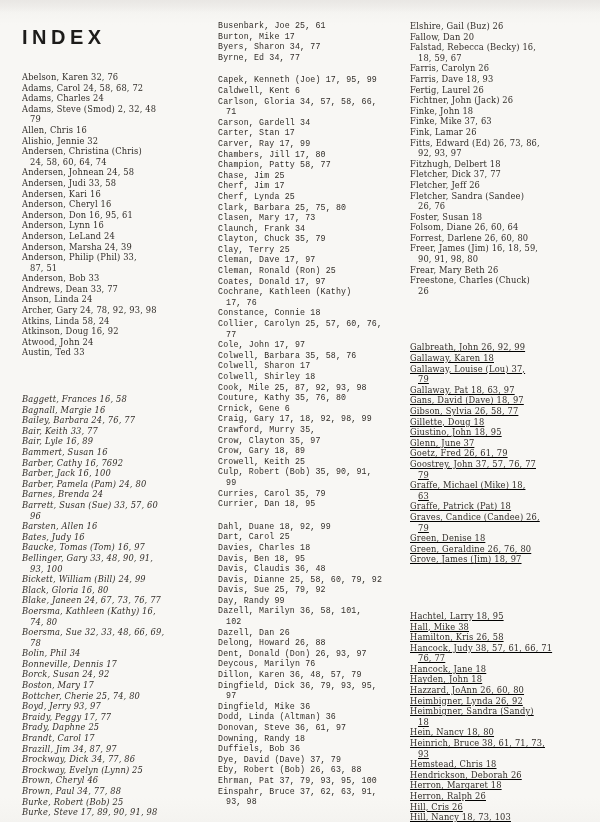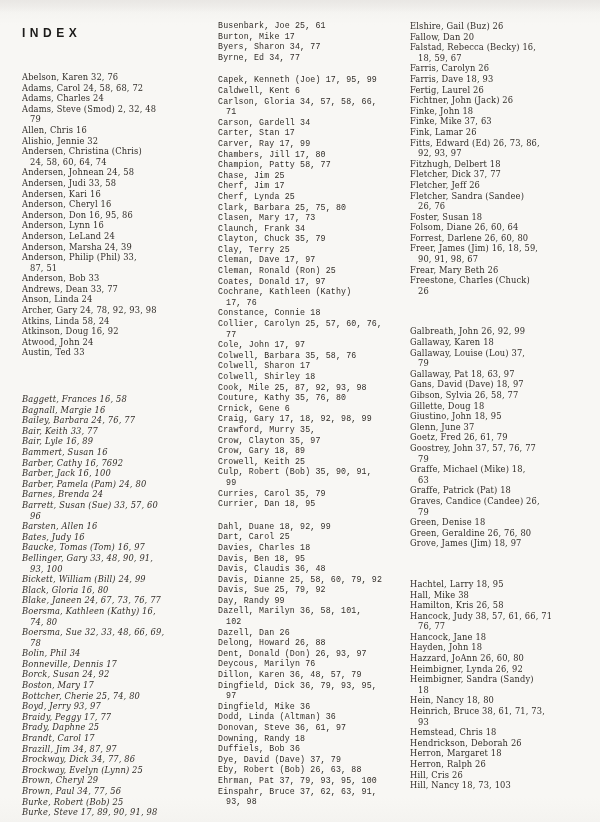--- a/index.html
+++ b/index.html
@@ -17,40 +17,40 @@
   }
   .page::before {
     content: "";
     position: absolute; top: 0; left: 0; right: 0; height: 13px;
     background: linear-gradient(#e9e7e4, rgba(233,231,228,0));
     pointer-events: none;
   }
   .title {
     position: absolute; left: 22px; top: 26px;
     font-family: "Liberation Sans", sans-serif;
-    font-size: 12px; font-weight: bold;
+    font-size: 20px; font-weight: bold;
     letter-spacing: 4.5px;
     color: #1d1c1a;
   }
   .col { position: absolute; }
   #col1 { left: 22px;  top: 72px; width: 184px; }
   #col2 { left: 218px; top: 21px; width: 184px; font-family: Liberation Mono, monospace; }
   #col3 { left: 410px; top: 21px; width: 184px; }
   .entry {
     font-size: 8.3px;
     line-height: 10.6px;
     color: #312d28;
     letter-spacing: 0.15px;
     white-space: pre-line;
     padding-left: 8px;
     text-indent: -8px;
   }
   #col1 .block + .block { margin-top: 36px; font-style: italic; }
   #col2 .block + .block { margin-top: 12px; }
-  #col3 .block + .block { margin-top: 30px; }
+  #col3 .block + .block { margin-top: 46px; text-decoration: underline; }
 </style>
 </head>
 <body>
 
 <div class="page">
   <div class="title">INDEX</div>
   <div id="columns">
       <div class="col" id="col1">
         <div class="block">
           <div class="entry">Abelson, Karen 32, 76</div>
@@ -59,21 +59,21 @@
           <div class="entry">Adams, Steve (Smod) 2, 32, 48
 79</div>
           <div class="entry">Allen, Chris 16</div>
           <div class="entry">Alishio, Jennie 32</div>
           <div class="entry">Andersen, Christina (Chris)
 24, 58, 60, 64, 74</div>
           <div class="entry">Andersen, Johnean 24, 58</div>
           <div class="entry">Andersen, Judi 33, 58</div>
           <div class="entry">Andersen, Kari 16</div>
           <div class="entry">Anderson, Cheryl 16</div>
-          <div class="entry">Anderson, Don 16, 95, 86</div>
+          <div class="entry">Anderson, Don 16, 95, 61</div>
           <div class="entry">Anderson, Lynn 16</div>
           <div class="entry">Anderson, LeLand 24</div>
           <div class="entry">Anderson, Marsha 24, 39</div>
           <div class="entry">Anderson, Philip (Phil) 33,
 87, 51</div>
           <div class="entry">Anderson, Bob 33</div>
           <div class="entry">Andrews, Dean 33, 77</div>
           <div class="entry">Anson, Linda 24</div>
           <div class="entry">Archer, Gary 24, 78, 92, 93, 98</div>
           <div class="entry">Atkins, Linda 58, 24</div>
@@ -111,22 +111,22 @@
           <div class="entry">Borck, Susan 24, 92</div>
           <div class="entry">Boston, Mary 17</div>
           <div class="entry">Bottcher, Cherie 25, 74, 80</div>
           <div class="entry">Boyd, Jerry 93, 97</div>
           <div class="entry">Braidy, Peggy 17, 77</div>
           <div class="entry">Brady, Daphne 25</div>
           <div class="entry">Brandt, Carol 17</div>
           <div class="entry">Brazill, Jim 34, 87, 97</div>
           <div class="entry">Brockway, Dick 34, 77, 86</div>
           <div class="entry">Brockway, Evelyn (Lynn) 25</div>
-          <div class="entry">Brown, Cheryl 29</div>
-          <div class="entry">Brown, Paul 34, 77, 56</div>
+          <div class="entry">Brown, Cheryl 46</div>
+          <div class="entry">Brown, Paul 34, 77, 88</div>
           <div class="entry">Burke, Robert (Bob) 25</div>
           <div class="entry">Burke, Steve 17, 89, 90, 91, 98</div>
         </div>
       </div>
       <div class="col" id="col2">
         <div class="block">
           <div class="entry">Busenbark, Joe 25, 61</div>
           <div class="entry">Burton, Mike 17</div>
           <div class="entry">Byers, Sharon 34, 77</div>
           <div class="entry">Byrne, Ed 34, 77</div>
@@ -221,21 +221,21 @@
 92, 93, 97</div>
           <div class="entry">Fitzhugh, Delbert 18</div>
           <div class="entry">Fletcher, Dick 37, 77</div>
           <div class="entry">Fletcher, Jeff 26</div>
           <div class="entry">Fletcher, Sandra (Sandee)
 26, 76</div>
           <div class="entry">Foster, Susan 18</div>
           <div class="entry">Folsom, Diane 26, 60, 64</div>
           <div class="entry">Forrest, Darlene 26, 60, 80</div>
           <div class="entry">Freer, James (Jim) 16, 18, 59,
-90, 91, 98, 67</div>
+90, 91, 98, 80</div>
           <div class="entry">Frear, Mary Beth 26</div>
           <div class="entry">Freestone, Charles (Chuck)
 26</div>
         </div>
         <div class="block">
           <div class="entry">Galbreath, John 26, 92, 99</div>
           <div class="entry">Gallaway, Karen 18</div>
           <div class="entry">Gallaway, Louise (Lou) 37,
 79</div>
           <div class="entry">Gallaway, Pat 18, 63, 97</div>

